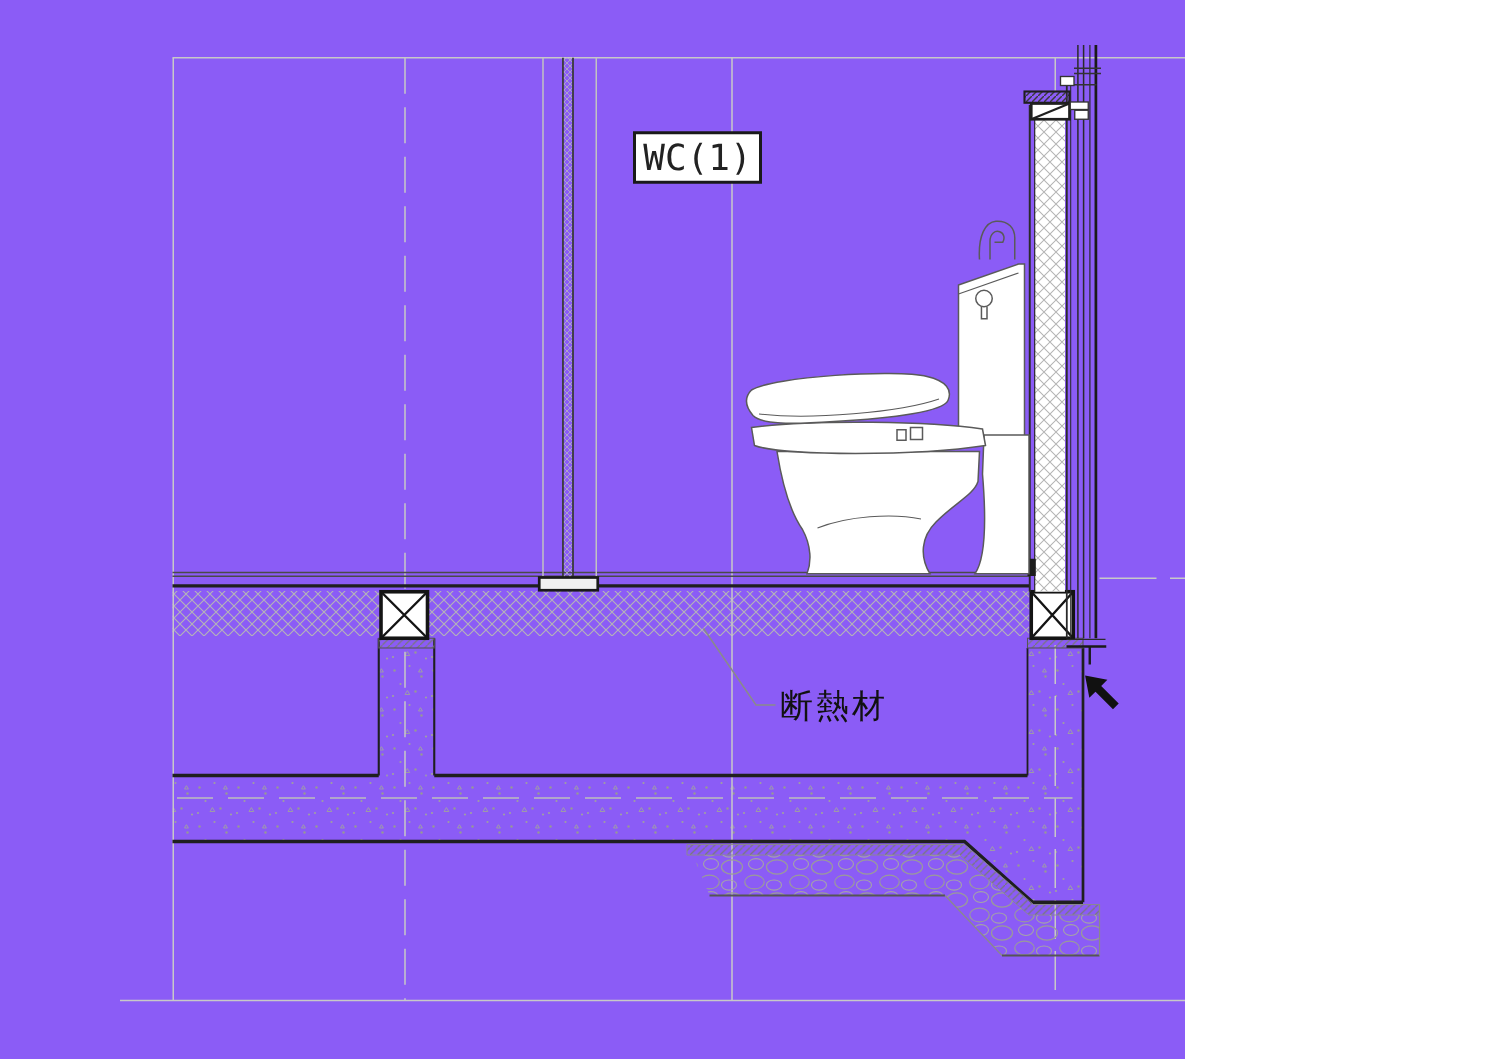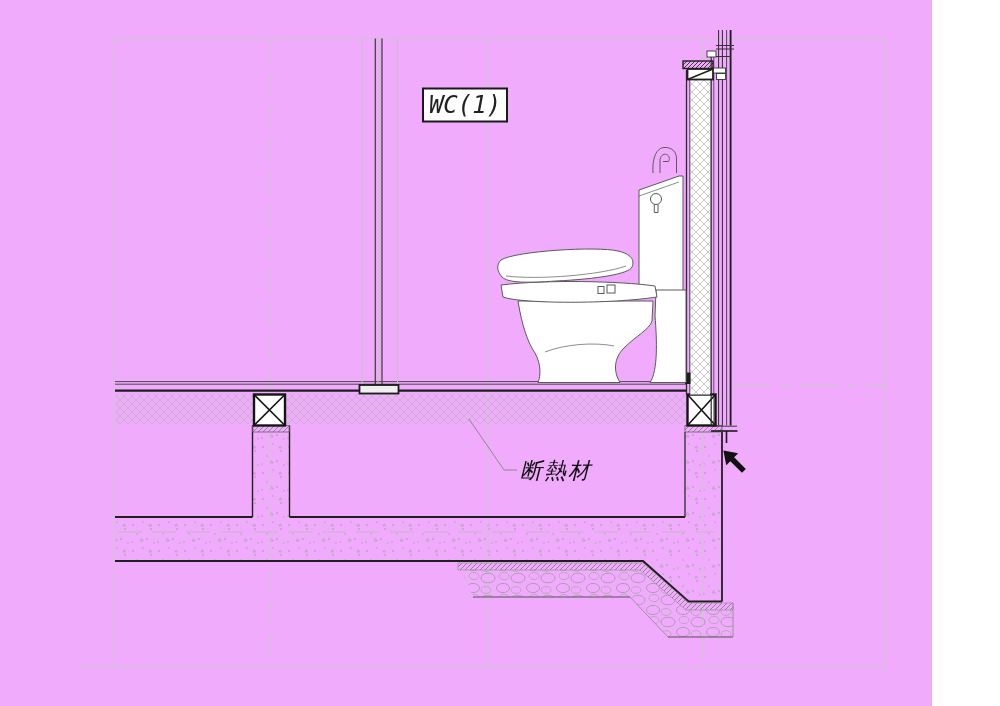--- a/index.html
+++ b/index.html
@@ -1,17 +1,17 @@
 <!DOCTYPE html>
 <html><head>
 <meta charset="utf-8">
 <style>
   html,body{margin:0;padding:0;background:#fff;}
-  .canvas{position:relative;width:932px;height:706px;background:#f0abfc;overflow:hidden;
-          font-family:"DejaVu Sans",sans-serif;font-style:italic;}
+  .canvas{position:relative;width:790px;height:706px;background:#8b5cf6;overflow:hidden;
+          font-family:"DejaVu Sans",sans-serif;}
   svg{position:absolute;left:0;top:0;}
   text{font-family:"DejaVu Sans",sans-serif;}
   .cad-label{font-family:"DejaVu Sans Mono",monospace;}
 </style>
 </head>
 <body>
 
 <div class="canvas">
 <svg width="1000" height="706" viewBox="0 0 1000 706">
   <defs>

